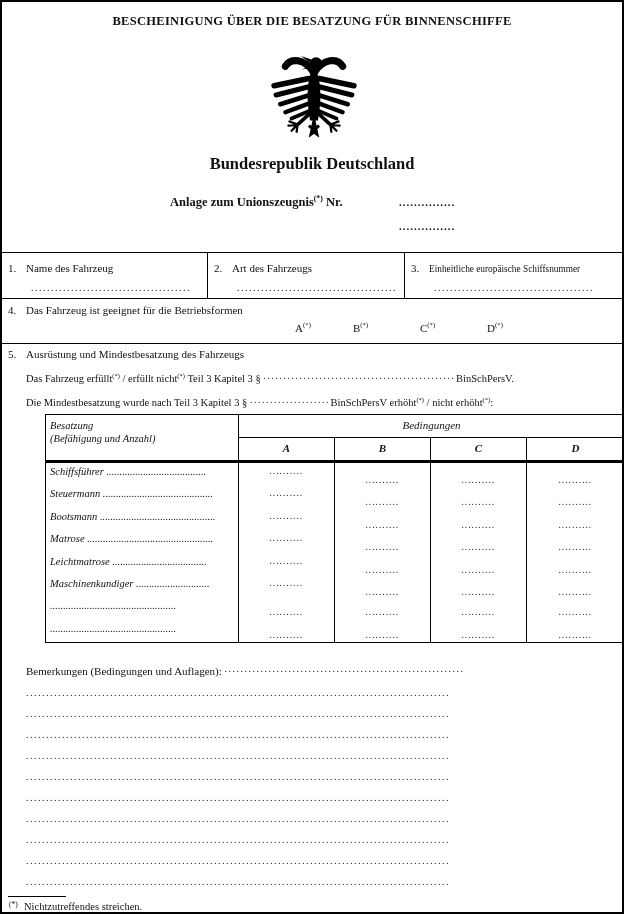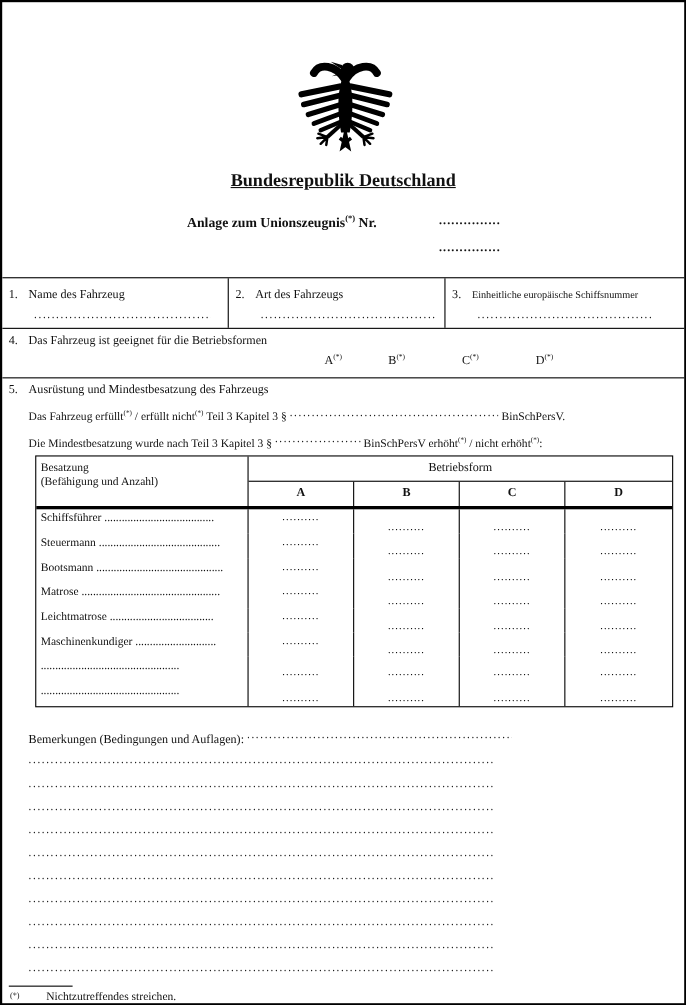--- a/index.html
+++ b/index.html
@@ -8,21 +8,21 @@
     border:2px solid #000; box-sizing:border-box; margin:0 auto;
     font-family:"Liberation Serif","DejaVu Serif",serif; color:#111;
     overflow:hidden;
   }
   .abs{position:absolute;}
   .ctr{left:0;right:0;text-align:center;}
   .b{font-weight:bold;}
   sup{font-size:0.62em; line-height:0;}
 
   .doc-title{top:12px; font-size:12.5px; letter-spacing:0.3px;}
-  .country{top:152px; font-size:16.5px;text-decoration:underline;}
+  .country{top:152px; font-size:16.5px;}
 
   .annex-label{left:168px; font-size:12.5px; font-weight:bold;}
   .annex-dots{left:397px;}
 
   
   .dt{display:inline-block; overflow:hidden; white-space:nowrap;
       font-size:10px; letter-spacing:1.5px; vertical-align:baseline; height:12px;}
   .dt-annex{width:56px; font-weight:bold; font-size:11px; letter-spacing:1px; height:13px;}
   .dt-field{width:160px;}
   .dt-p1{width:190px;} .dt-p2{width:78px;}
@@ -43,22 +43,22 @@
   .num-col{position:absolute; left:6px; width:18px;}
   .lbl-col{position:absolute; left:24px;}
   .sec4-opt{position:absolute; top:320px; font-size:11px;}
   .sec4-line{top:341px; left:0; width:624px; border-top:1px solid #000; height:0;}
 
   .sec5-head{top:346px; font-size:11px;}
   .sec5-p1{top:368px; left:24px; font-size:10.5px; white-space:nowrap;}
   .sec5-p2{top:392px; left:24px; font-size:10.5px; white-space:nowrap;}
 
   
-  .crew-table{left:30px; top:412px; width:578px; box-sizing:content-box;
-    border:1.5px solid #000;}
+  .crew-table{left:43px; top:412px; width:578px; box-sizing:content-box;
+    border:1.5px solid #000;font-style:italic;}
   .t-head{display:grid; grid-template-columns:193px 96px 96px 96px 1fr;
     grid-template-rows:23px 22px; border-bottom:3px solid #000;}
   .t-left{grid-row:1/3; grid-column:1; border-right:1px solid #000;
     font-size:10.5px; padding:4px 0 0 4px; line-height:13px; box-sizing:border-box;}
   .t-group{grid-row:1; grid-column:2/6; text-align:center; font-size:11px;
     border-bottom:1px solid #000; padding-top:4px; box-sizing:border-box;}
   .t-letter{grid-row:2; text-align:center; font-weight:bold; font-size:11px;
     padding-top:4px; box-sizing:border-box;}
   .t-letter.brd{border-right:1px solid #000;}
   .t-body{display:grid; grid-template-columns:193px 96px 96px 96px 1fr;
@@ -69,28 +69,29 @@
     box-sizing:border-box; overflow:visible;}
   .t-cell.brd{border-right:1px solid #000;}
   .pt-a{padding-top:3px;} .pt-bcd{padding-top:12px;} .pt-late{padding-top:10px;}
 
   .remarks-label{top:661px; left:24px; font-size:11px; white-space:nowrap;}
   .rem-line{left:24px; height:14px;}
 
   .fn-rule{left:6px; top:894px; width:58px; border-top:1px solid #000; height:0;}
   .fn-row{top:898px; left:0; font-size:10.5px;}
   .fn-marker{position:absolute; left:7px; top:0; font-size:7.5px;}
-  .fn-text{position:absolute; left:40px; top:1px;}
+  .fn-text{position:absolute; left:22px; top:1px;}
   .eagle{left:266px; top:52px;}
 </style>
 </head>
 <body>
 
 <div class="page">
 
+  <div class="abs ctr doc-title b">BESCHEINIGUNG ÜBER DIE BESATZUNG FÜR BINNENSCHIFFE</div>
 
   <div class="abs eagle">
     <svg width="92" height="86" viewBox="0 0 90 84" xmlns="http://www.w3.org/2000/svg">
       <g fill="#000" stroke="#000">
 
         <path d="M44,17 C36,5 22,3 17,12" fill="none" stroke-width="7" stroke-linecap="round"></path>
         <path d="M46,17 C54,5 68,3 73,12" fill="none" stroke-width="7" stroke-linecap="round"></path>
 
         <path d="M40,24 L6,31" stroke-width="5.5" stroke-linecap="round"></path>
         <path d="M40,32 L8,40" stroke-width="5" stroke-linecap="round"></path>
@@ -168,21 +169,21 @@
   <div class="abs sec5-p2">
     <span>Die Mindestbesatzung wurde nach Teil 3 Kapitel 3 § </span><span class="dt dt-p2">............................</span><span> BinSchPersV erhöht</span><sup>(*)</sup><span> / nicht erhöht</span><sup>(*)</sup><span>:</span>
   </div>
 
   <div class="abs crew-table">
     <div class="t-head">
       <div class="t-left">
         <div>Besatzung</div>
         <div>(Befähigung und Anzahl)</div>
       </div>
-      <div class="t-group">Betriebsform</div>
+      <div class="t-group">Bedingungen</div>
       <div class="t-letter brd" style="grid-column:2;">A</div>
       <div class="t-letter brd" style="grid-column:3;">B</div>
       <div class="t-letter brd" style="grid-column:4;">C</div>
       <div class="t-letter" style="grid-column:5;">D</div>
     </div>
     <div class="t-body">
 
       <div class="t-lab">Schiffsführer ......................................</div>
       <div class="t-cell brd pt-a">..........</div>
       <div class="t-cell brd pt-bcd">..........</div>

